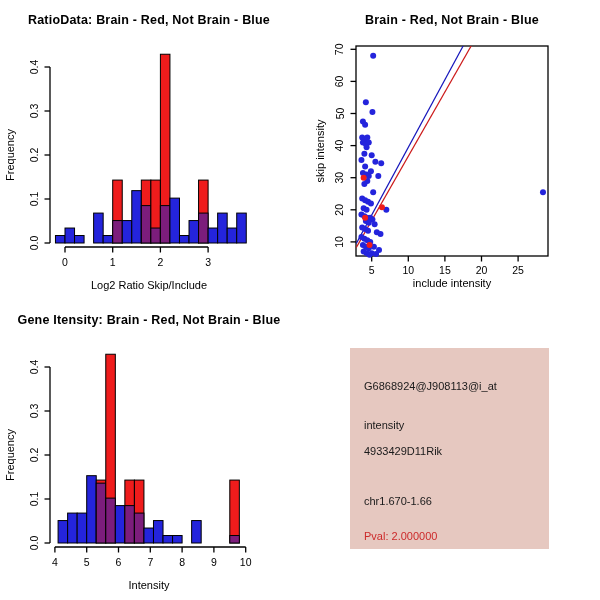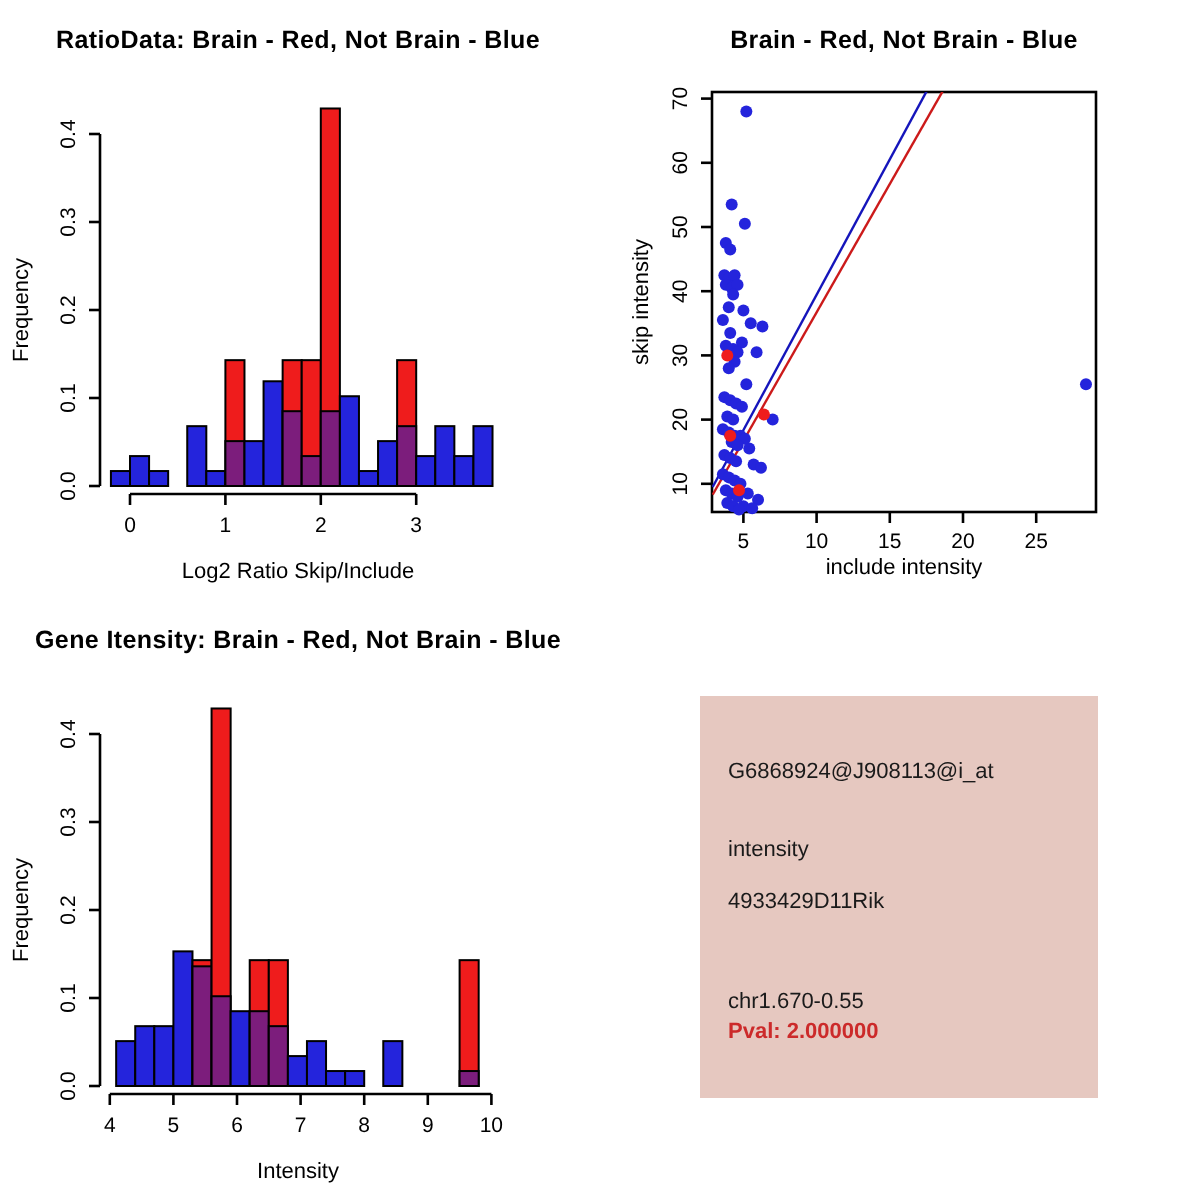--- a/index.html
+++ b/index.html
@@ -228,18 +228,18 @@
         <text x="149" y="289" class="axis-label" text-anchor="middle">Intensity</text>
         <text x="14" y="155" class="axis-label" text-anchor="middle" transform="rotate(-90 14 155)">Frequency</text>
       </svg>
   </div>
 
   <div class="cell" style="left:300px;top:300px">
     <div class="infobox" id="infobox" style="background: rgb(230, 200, 192);">
       <div class="infoline" style="top:32px">G6868924@J908113@i_at</div>
       <div class="infoline" style="top:71px">intensity</div>
       <div class="infoline" style="top:97px">4933429D11Rik</div>
-      <div class="infoline" style="top:147px">chr1.670-0.55</div>
-      <div class="infoline" style="top: 162px; color: rgb(204, 42, 42); font-weight: bold;" id="pval-line">Pval: 2.000000</div>
+      <div class="infoline" style="top:147px">chr1.670-1.66</div>
+      <div class="infoline" style="top: 182px; color: rgb(204, 42, 42);" id="pval-line">Pval: 2.000000</div>
     </div>
   </div>
 
 </div>
 
 </body></html>

